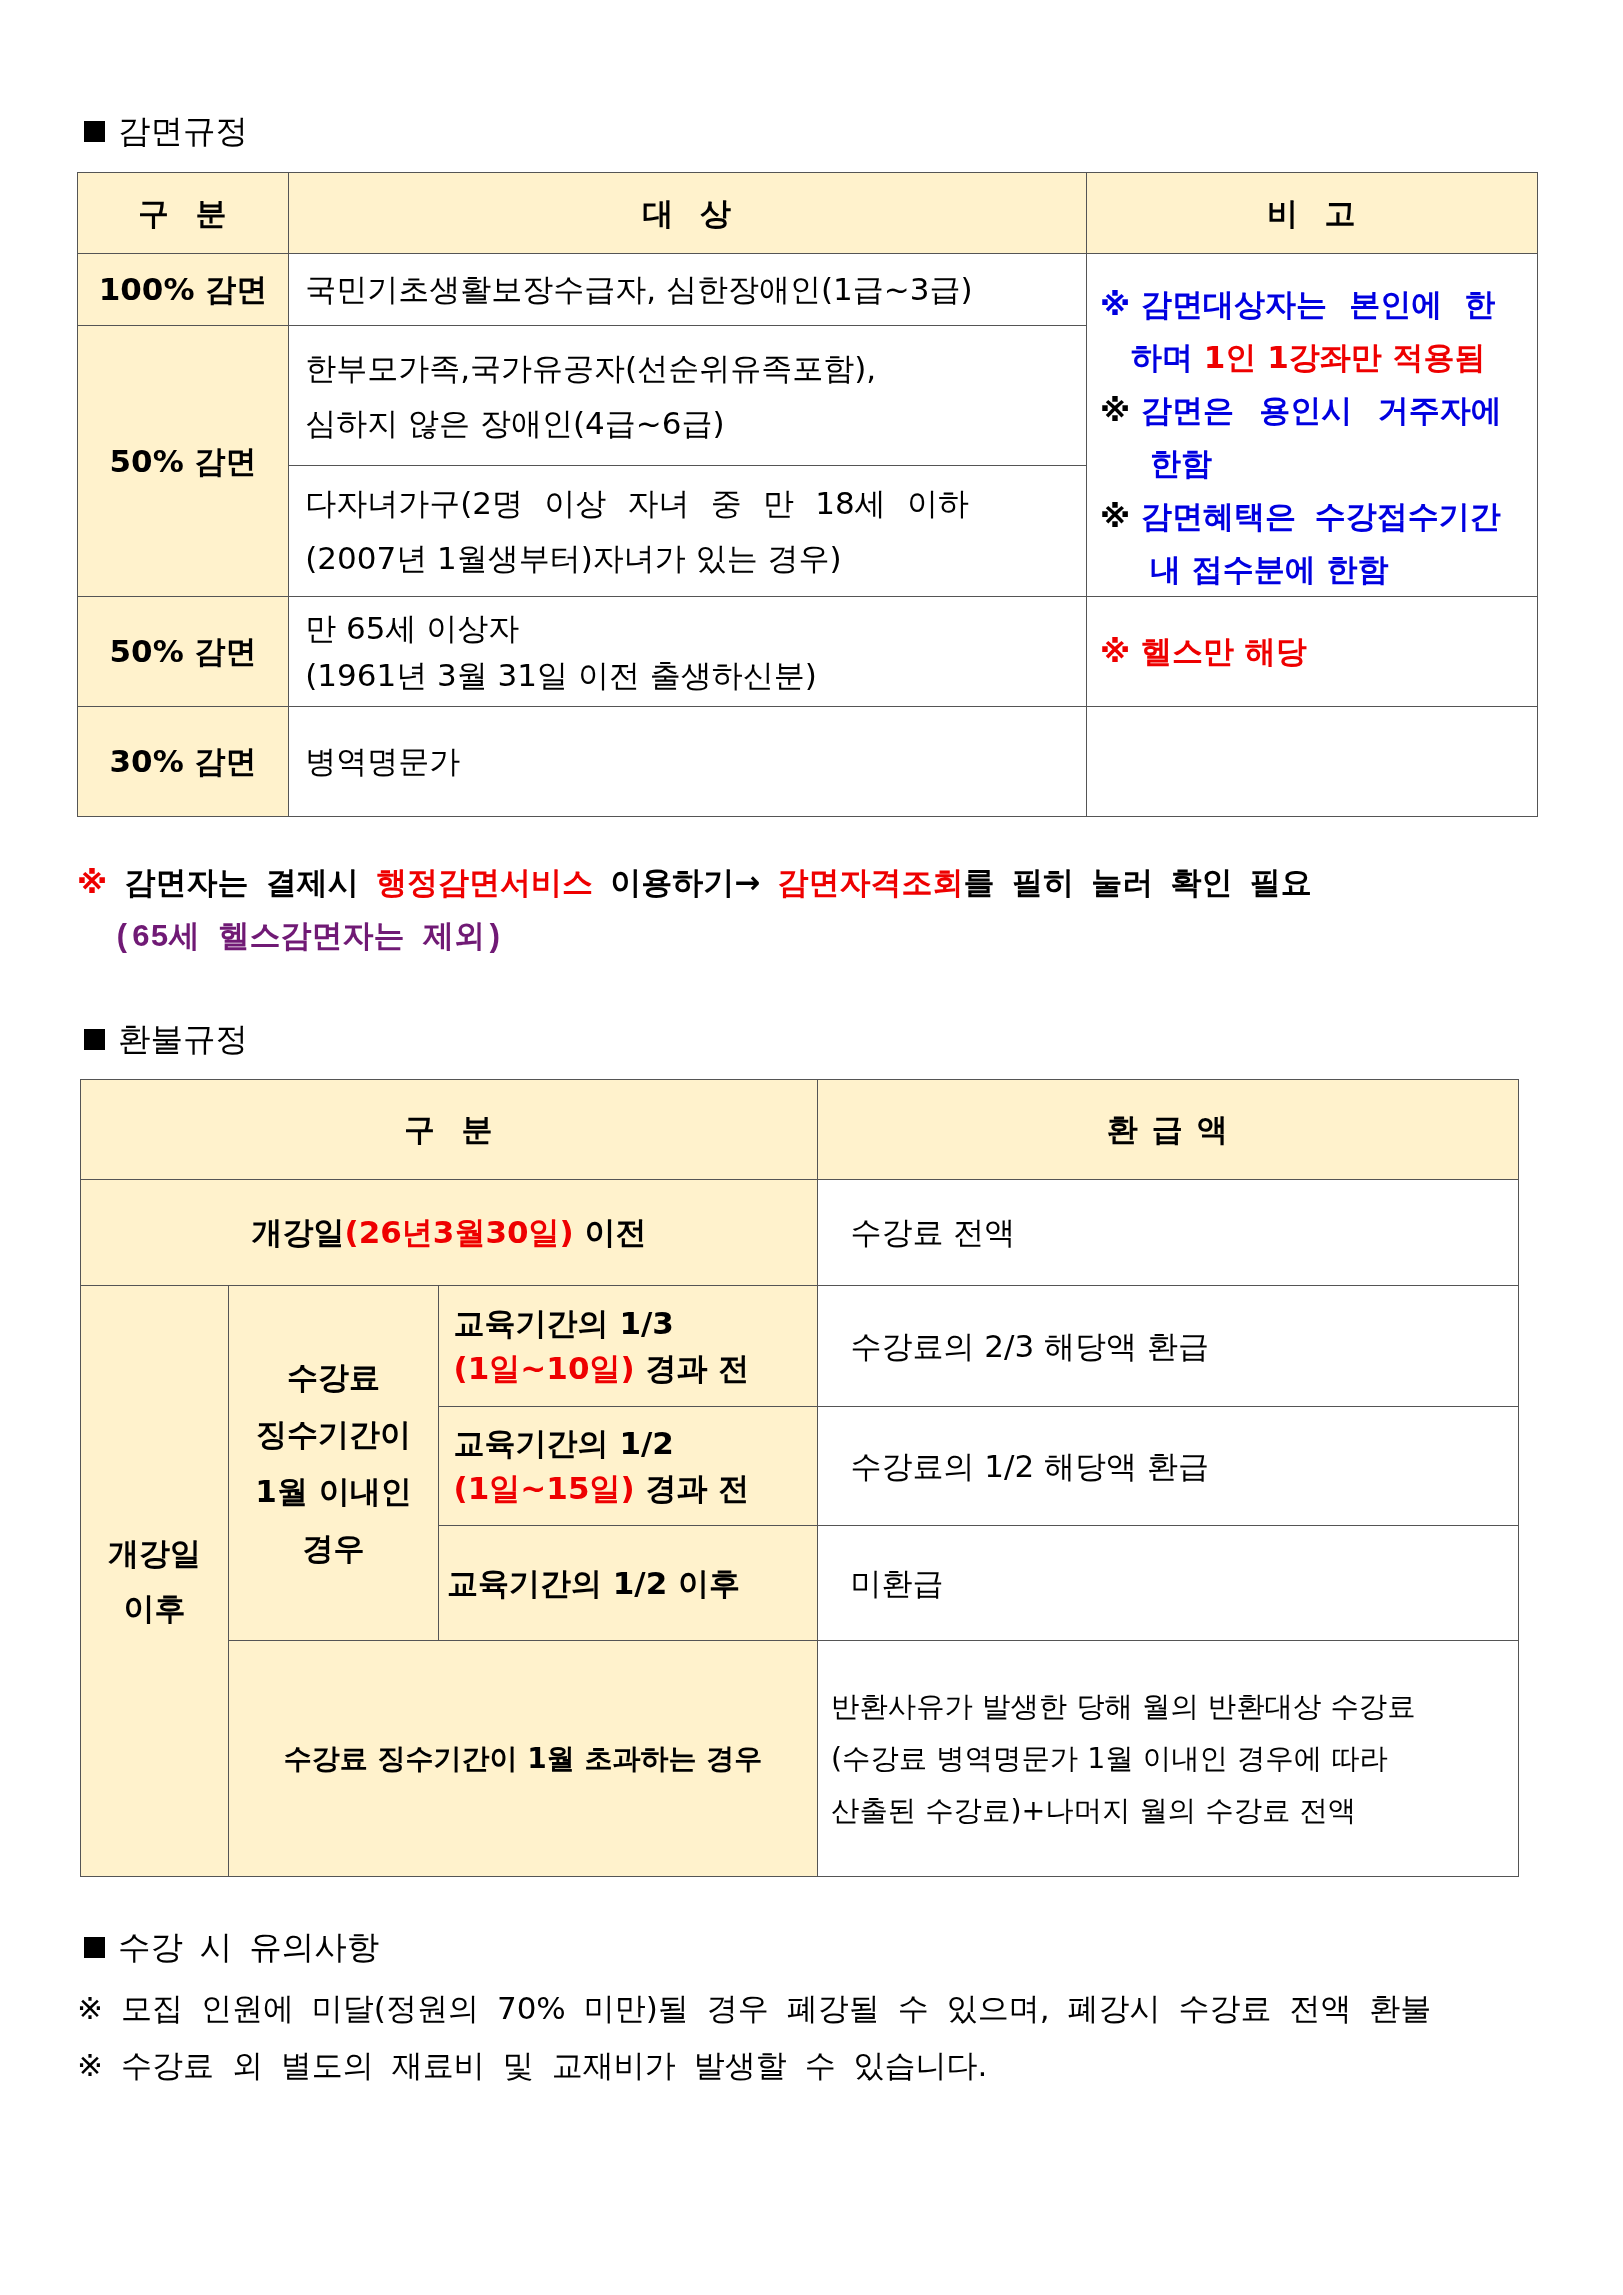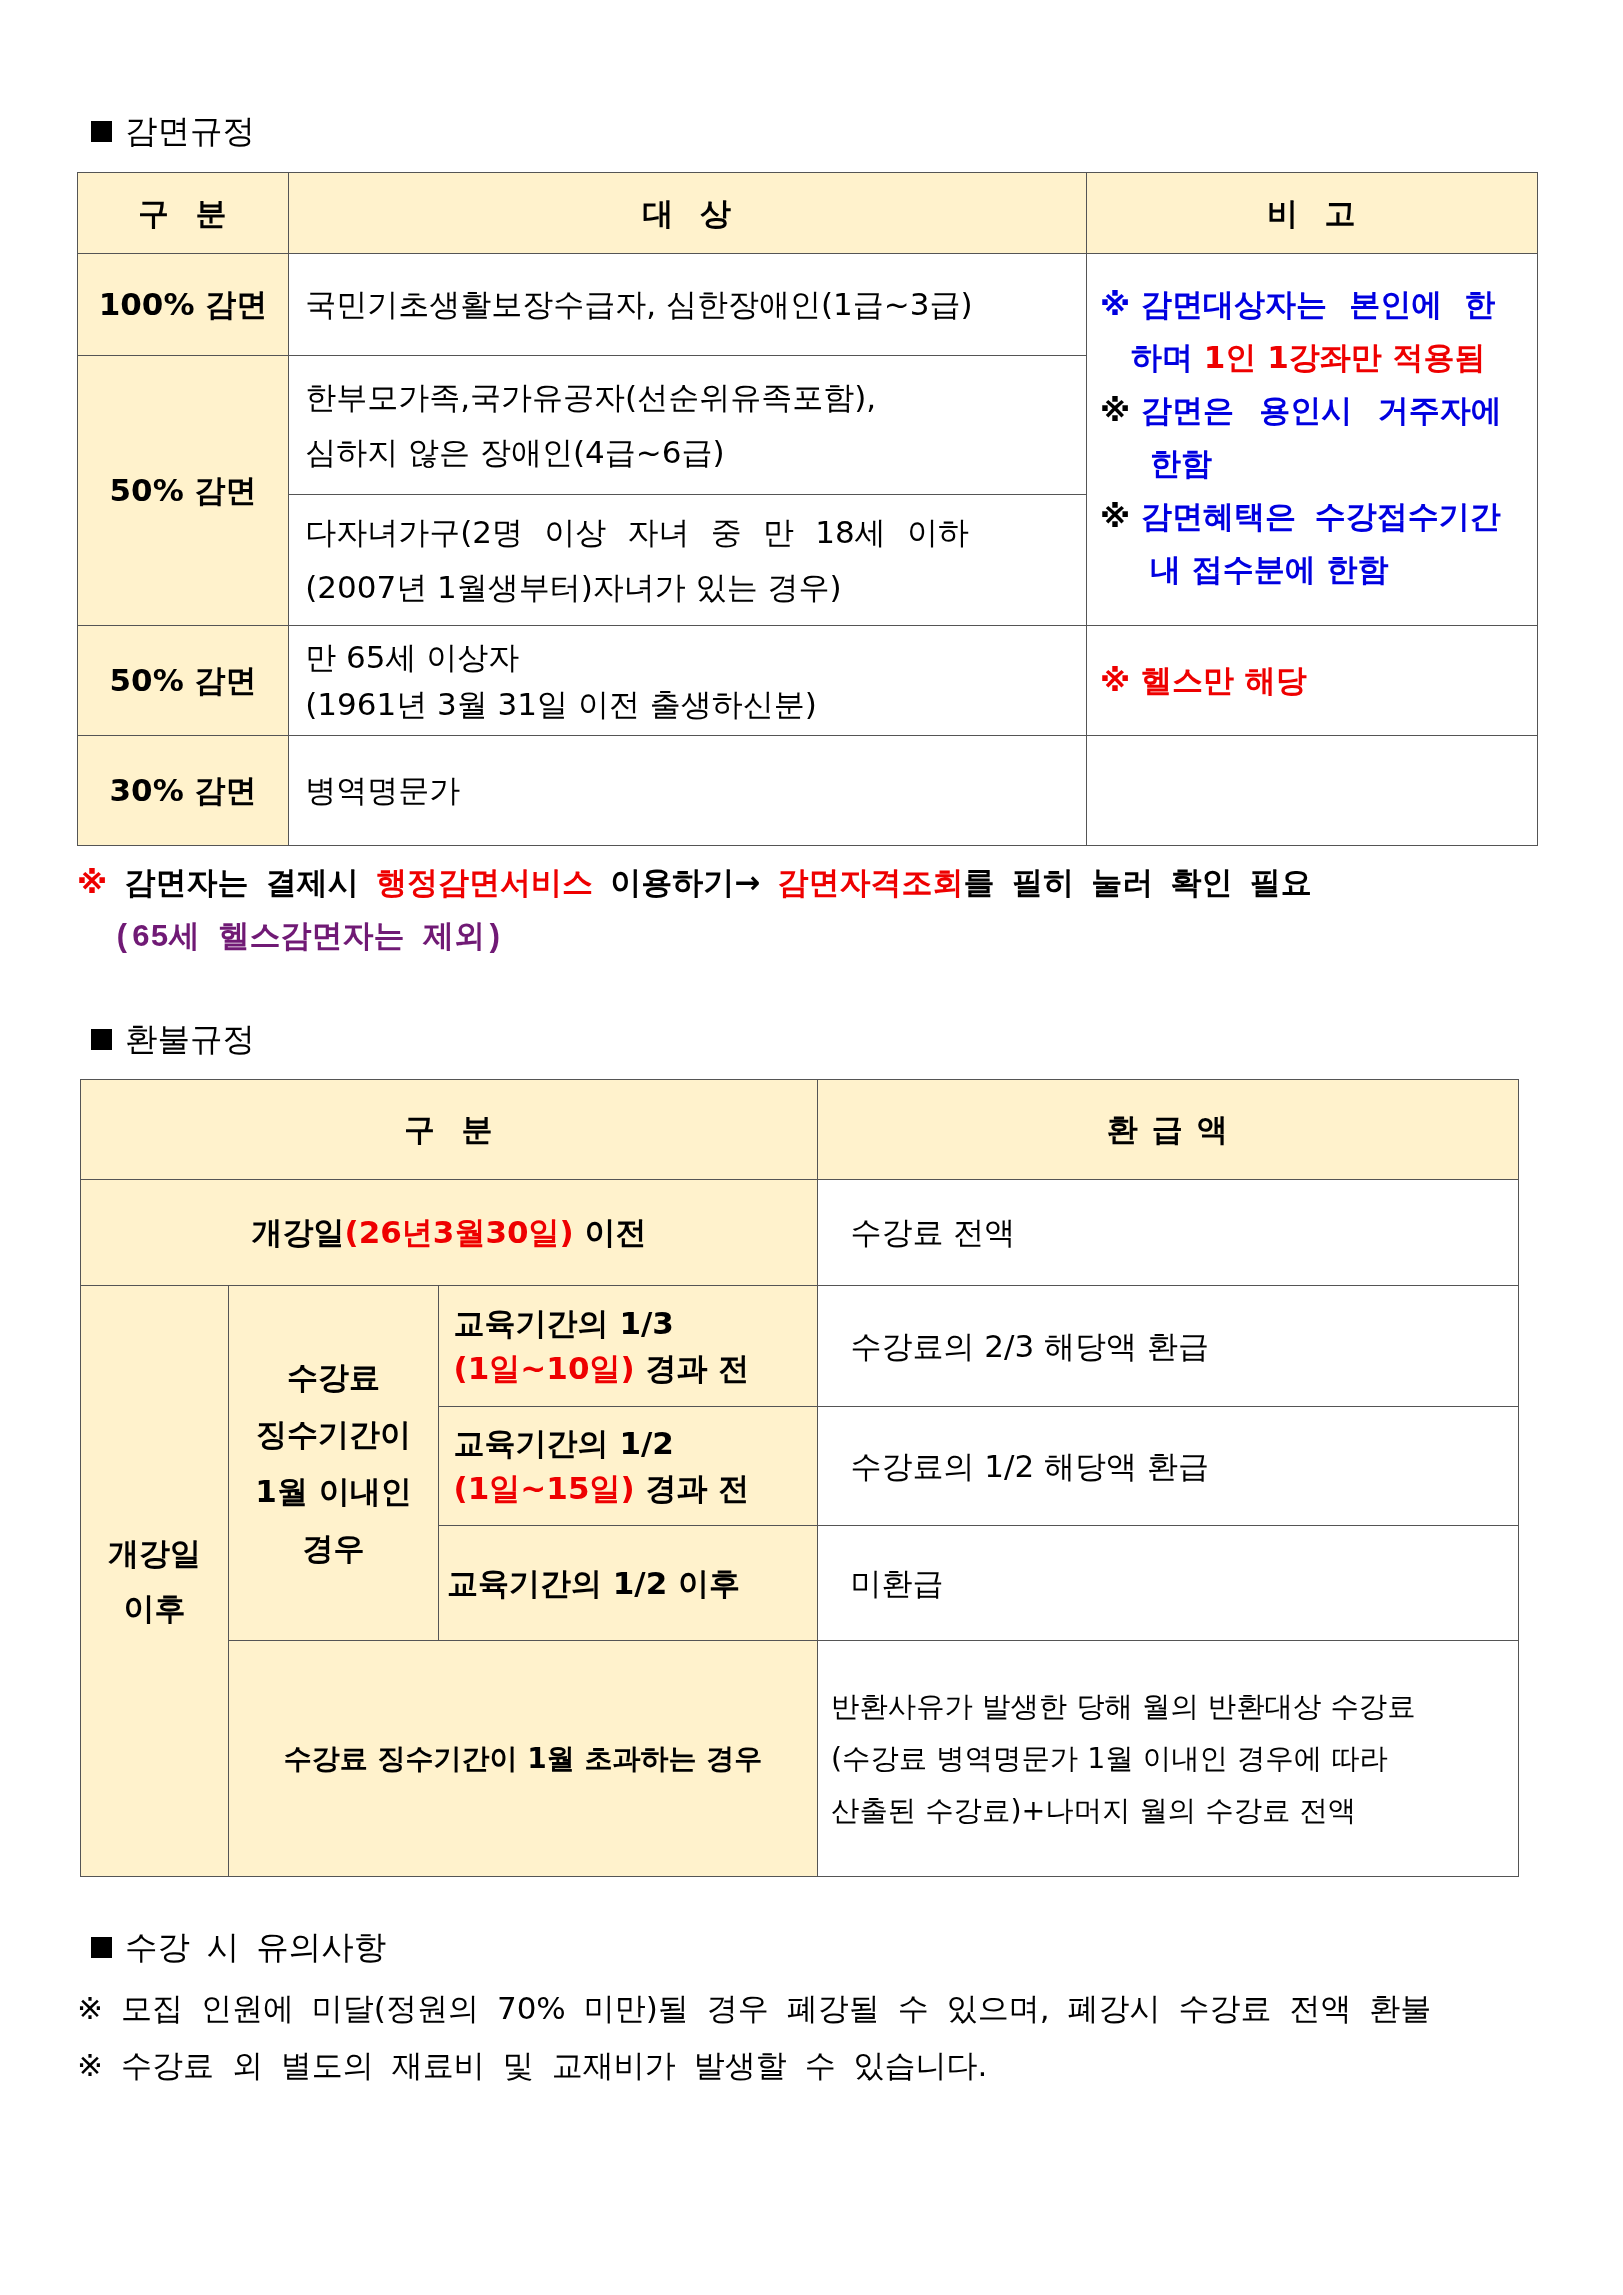--- a/index.html
+++ b/index.html
@@ -2,21 +2,21 @@
 <html style="font-size:13px"><head>
 <meta charset="utf-8">
 <style>
   html, body { margin: 0; padding: 0; background: #ffffff; }
   body {
     width: 1624px; height: 2295px; position: relative; overflow: hidden;
     font-family: "DejaVu Sans", "Liberation Sans", sans-serif;
     color: #000000;
   }
   .section-title {
-    position: absolute; left: 91px; font-size: 32.5px; line-height: 39px;
+    position: absolute; left: 84px; font-size: 32.5px; line-height: 39px;
     display: flex; align-items: center; gap: 13px;
   }
   .square { display: inline-block; width: 21px; height: 21px; background: #000; }
   table { position: absolute; border-collapse: collapse; table-layout: fixed; }
   td {
     border: 1.2px solid #555; padding: 0; vertical-align: middle;
     font-size: 31px; line-height: 55px;
   }
   .hd { background: #FFF2CC; font-weight: bold; text-align: center; letter-spacing: 1.6px; }
   .lab { background: #FFF2CC; font-weight: bold; text-align: center; }
@@ -46,21 +46,21 @@
       <col style="width:211px">
       <col style="width:798px">
       <col style="width:451px">
     </colgroup>
   <tbody>
       <tr style="height:81px;">
     <td class="hd" style="white-space:pre;">구  분</td>
     <td class="hd" style="white-space:pre;">대  상</td>
     <td class="hd" style="white-space:pre;">비  고</td>
   </tr>
-  <tr style="height:102px;">
+  <tr style="height:72px;">
     <td class="lab">100% 감면</td>
     <td class="body-cell">
       <span>국민기초생활보장수급자, 심한장애인(1급~3급)</span>
     </td>
     <td class="note-cell" rowspan="3" style="vertical-align:top; padding-top:24px; line-height:53px;margin-left:44px;">
       <div>
         <span>※</span>
         <span style="word-spacing:11.4px;">감면대상자는 본인에 한</span>
       </div>
       <div style="padding-left:31px;">

